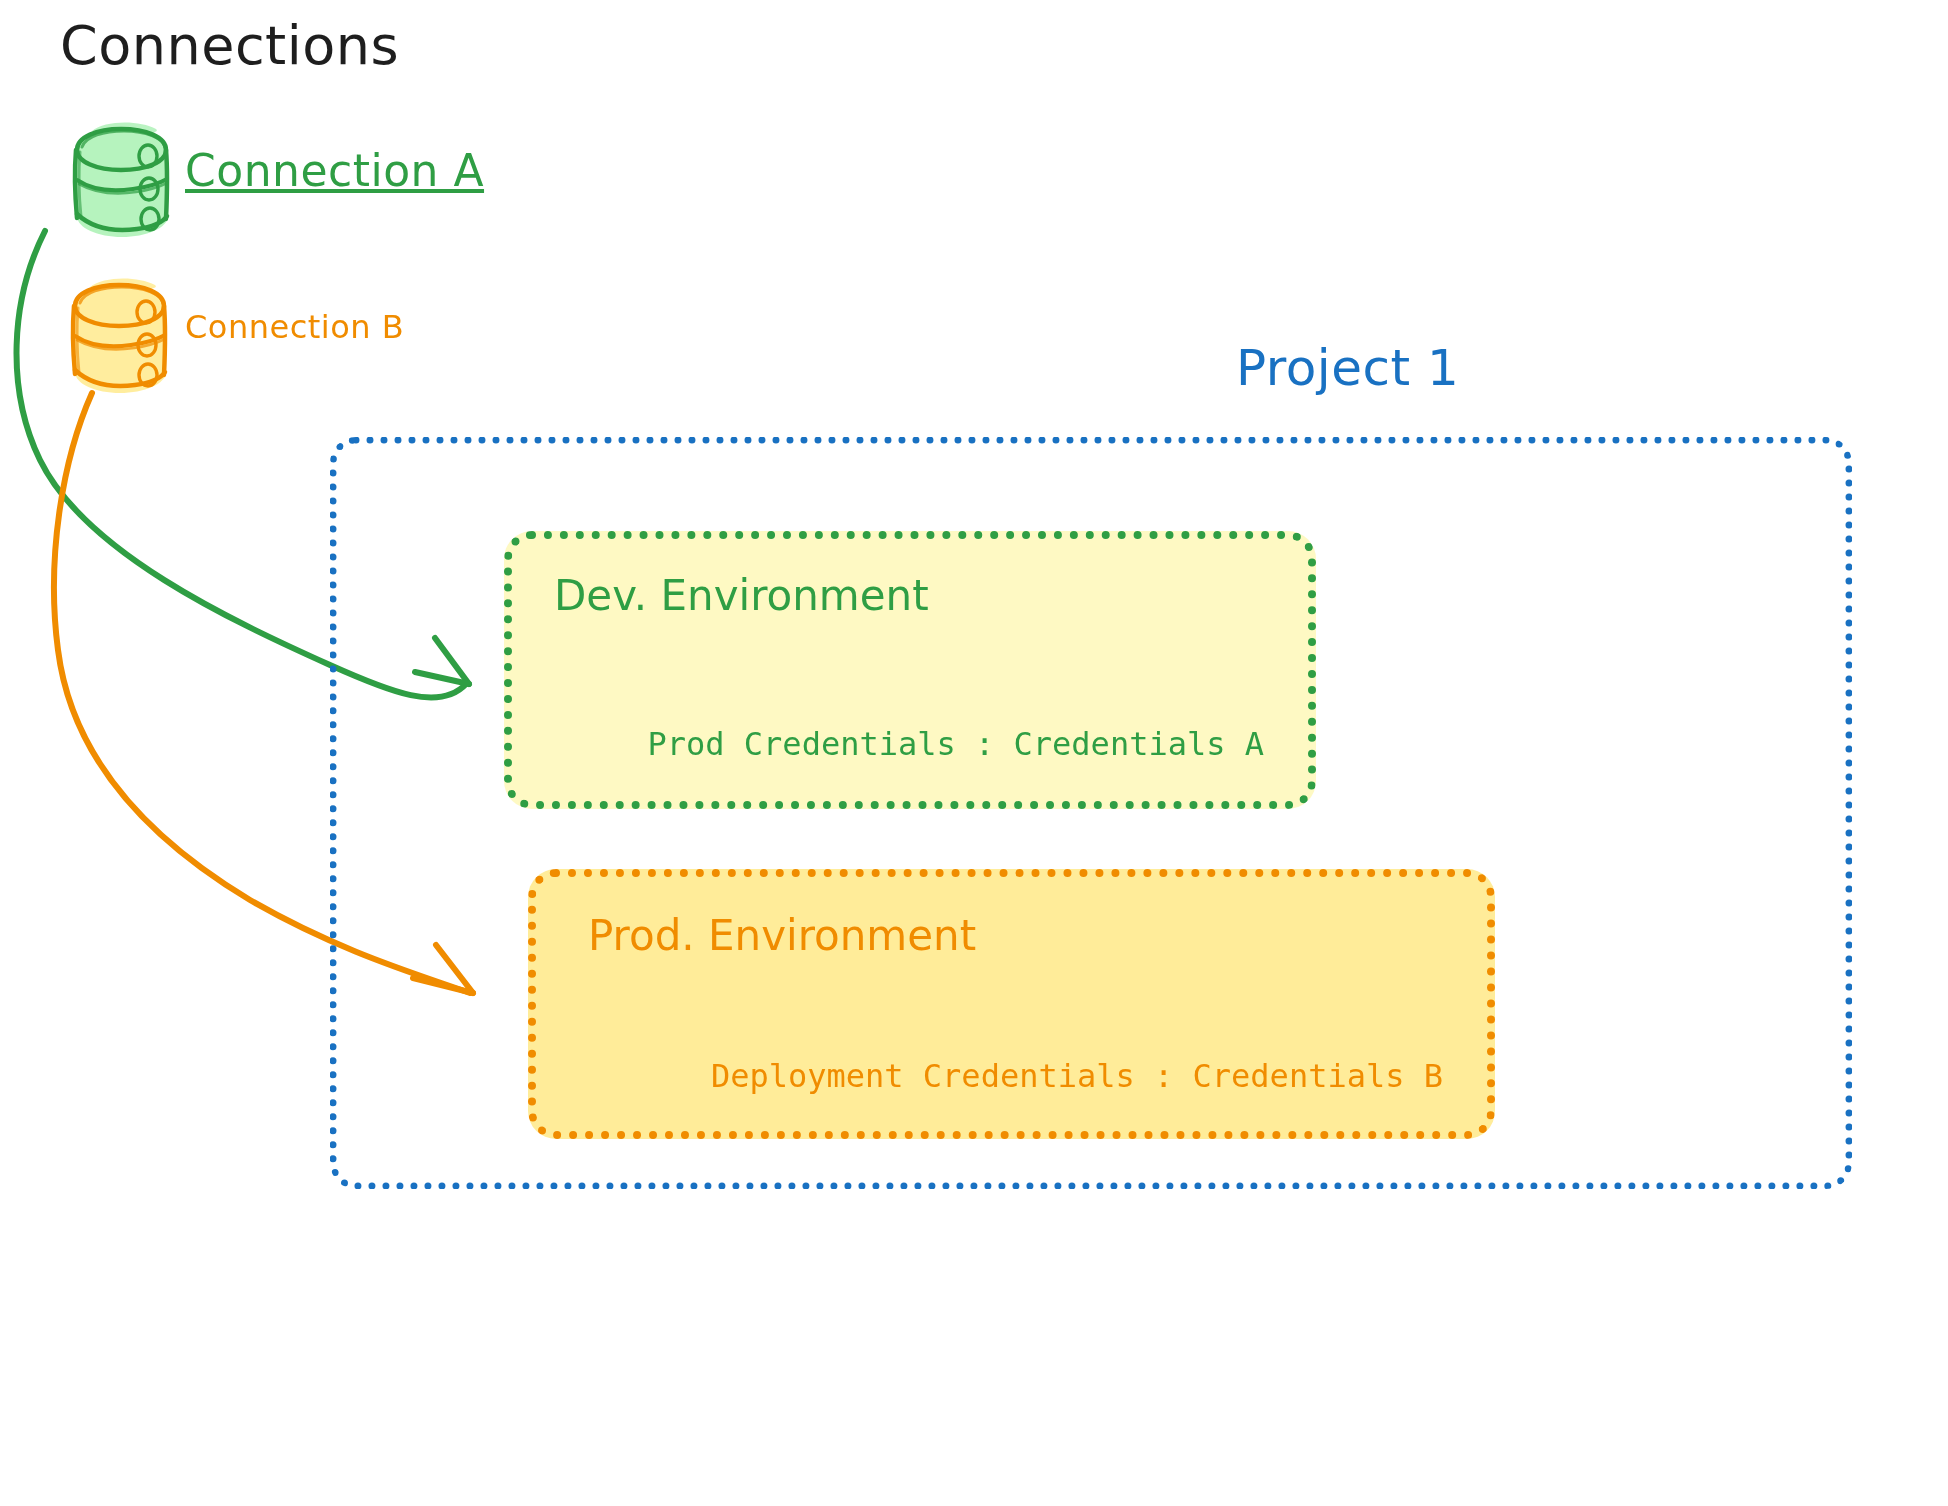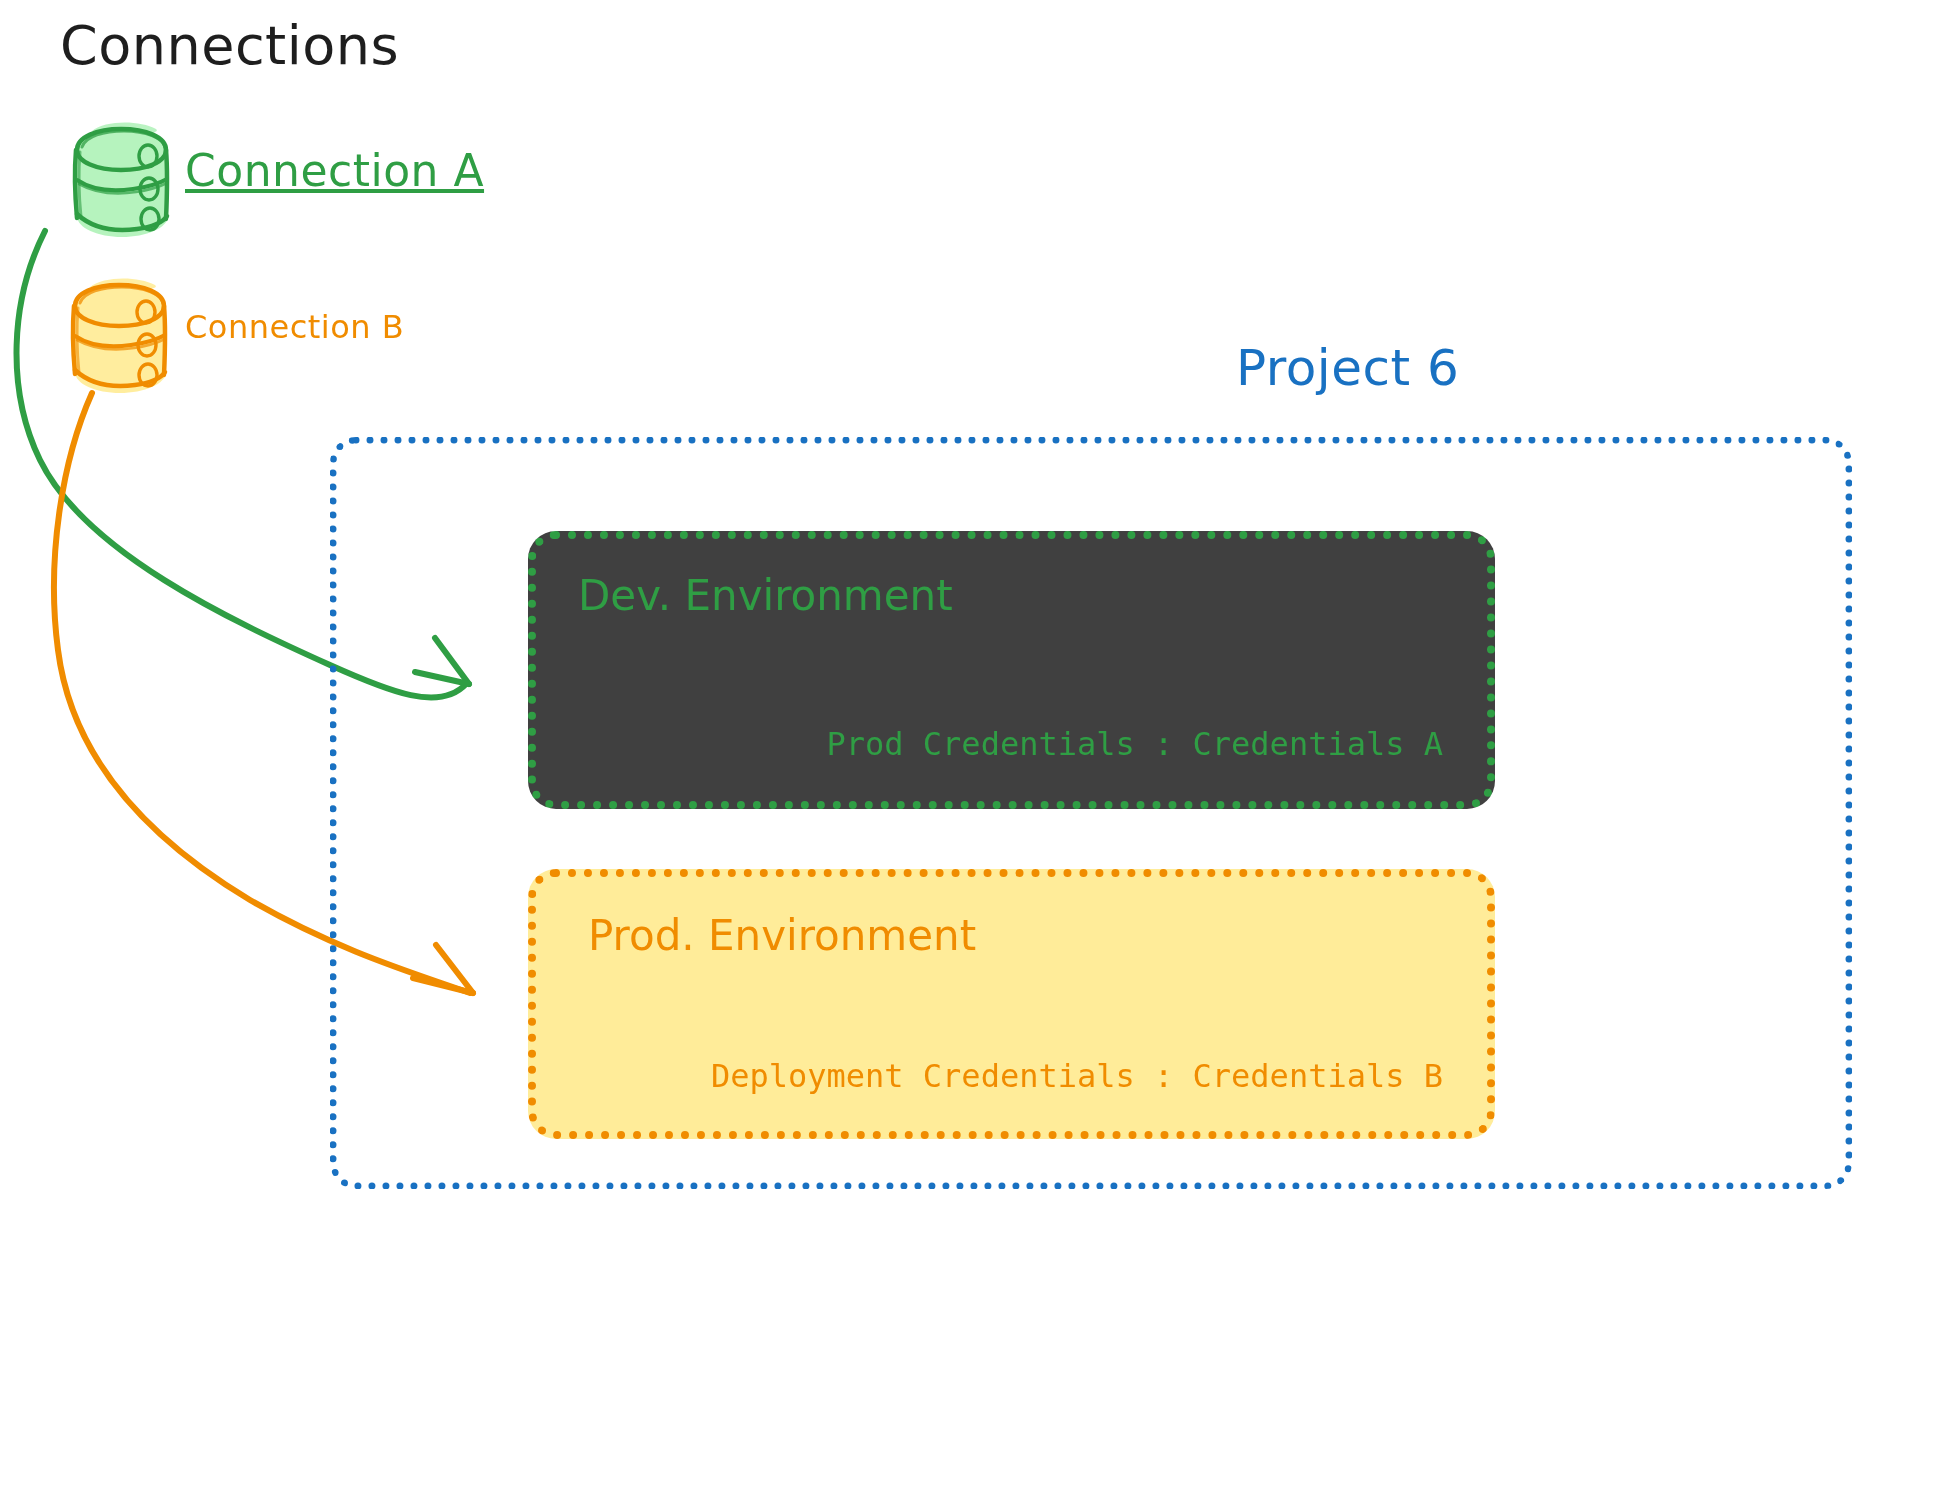--- a/index.html
+++ b/index.html
@@ -78,25 +78,24 @@
 
   
   .env-box {
     position: absolute;
     box-sizing: border-box;
     border-radius: 28px;
   }
   #dev-env-box {
     left: 497px;
     top: 524px;
-    width: 967px;
+    width: 812px;
     height: 278px;
-    background: #404040;
+    background: #fef9c3;
     border: 8px dotted #2f9e44;
-    margin-left: 24px;
   }
   #prod-env-box {
     left: 497px;
     top: 862px;
     width: 967px;
     height: 270px;
     background: #ffec99;
     border: 8px dotted #f08c00;
   }
 
@@ -204,21 +203,21 @@
       <path d="M413 978 L473 993" fill="none" stroke="#f08c00" stroke-width="6" stroke-linecap="round"></path>
     </g>
   </svg>
 
   <div class="hand" id="title-connections">Connections</div>
 
   <div class="hand" id="label-connection-a">Connection A</div>
 
   <div class="hand" id="label-connection-b">Connection B</div>
 
-  <div class="hand" id="label-project-title">Project 6</div>
+  <div class="hand" id="label-project-title">Project 1</div>
 
   <div id="project-box">
 
     <div class="env-box" id="dev-env-box" style="left:167px; top:87px;">
       <div class="env-title" id="dev-env-title">Dev. Environment</div>
       <div class="env-cred" id="dev-env-credentials">Prod Credentials : Credentials A</div>
     </div>
 
     <div class="env-box" id="prod-env-box" style="left:167px; top:425px;margin-left:24px;">
       <div class="env-title" id="prod-env-title">Prod. Environment</div>

